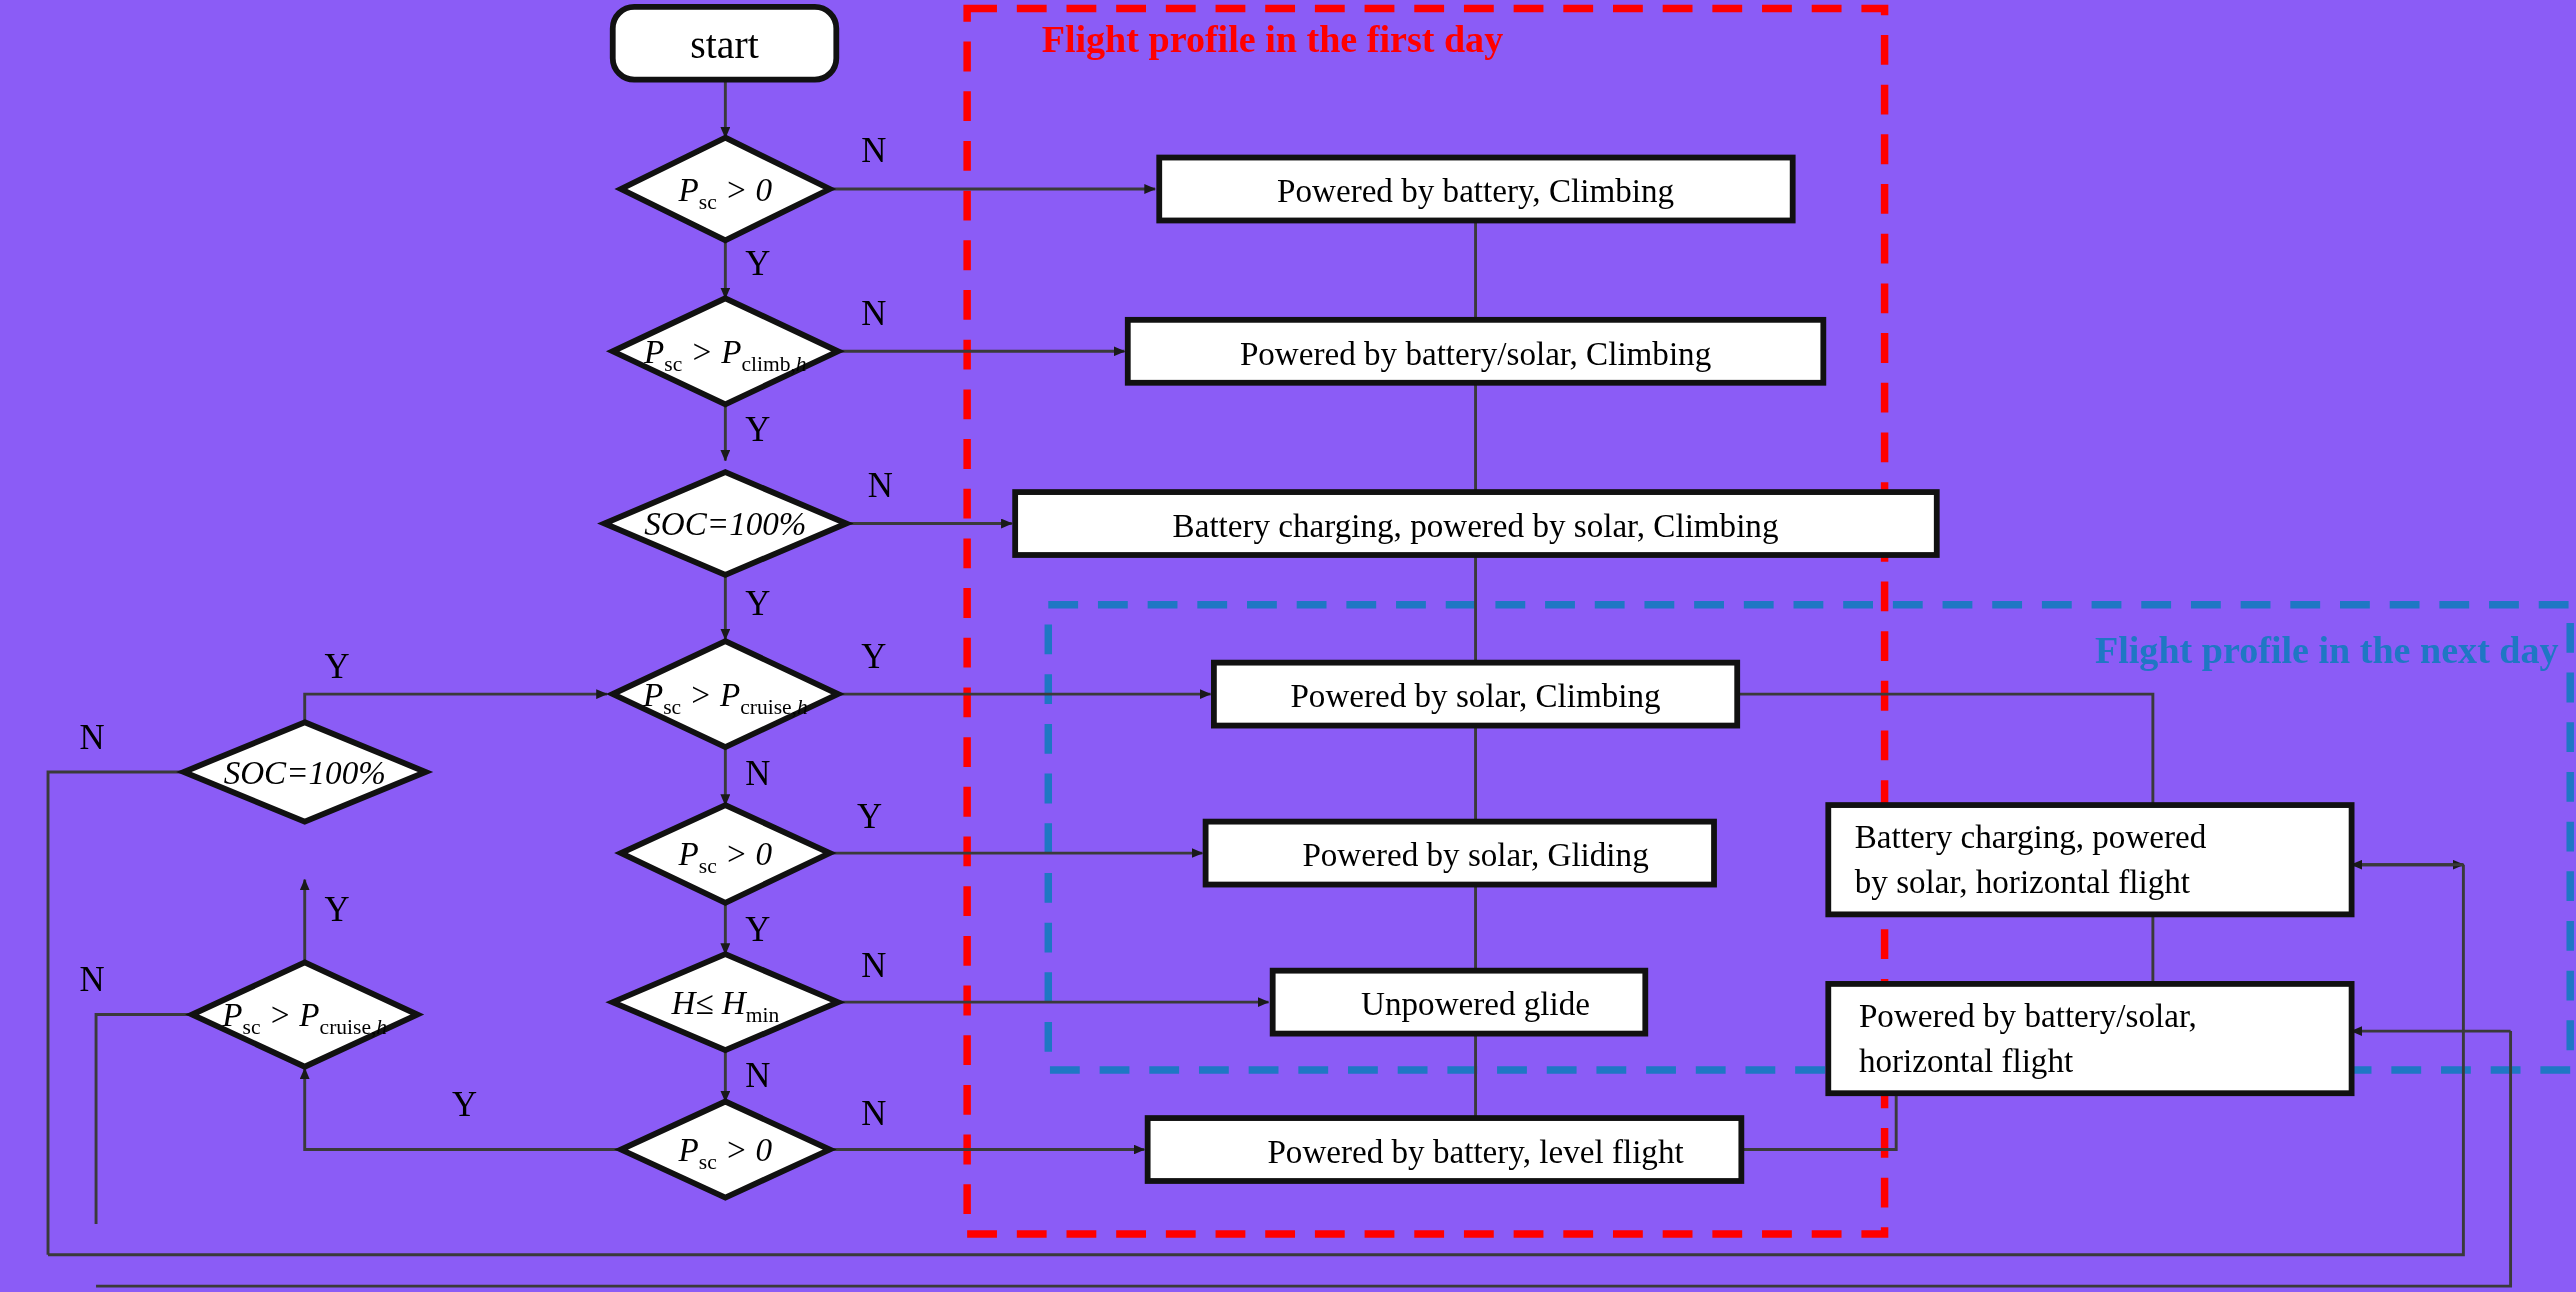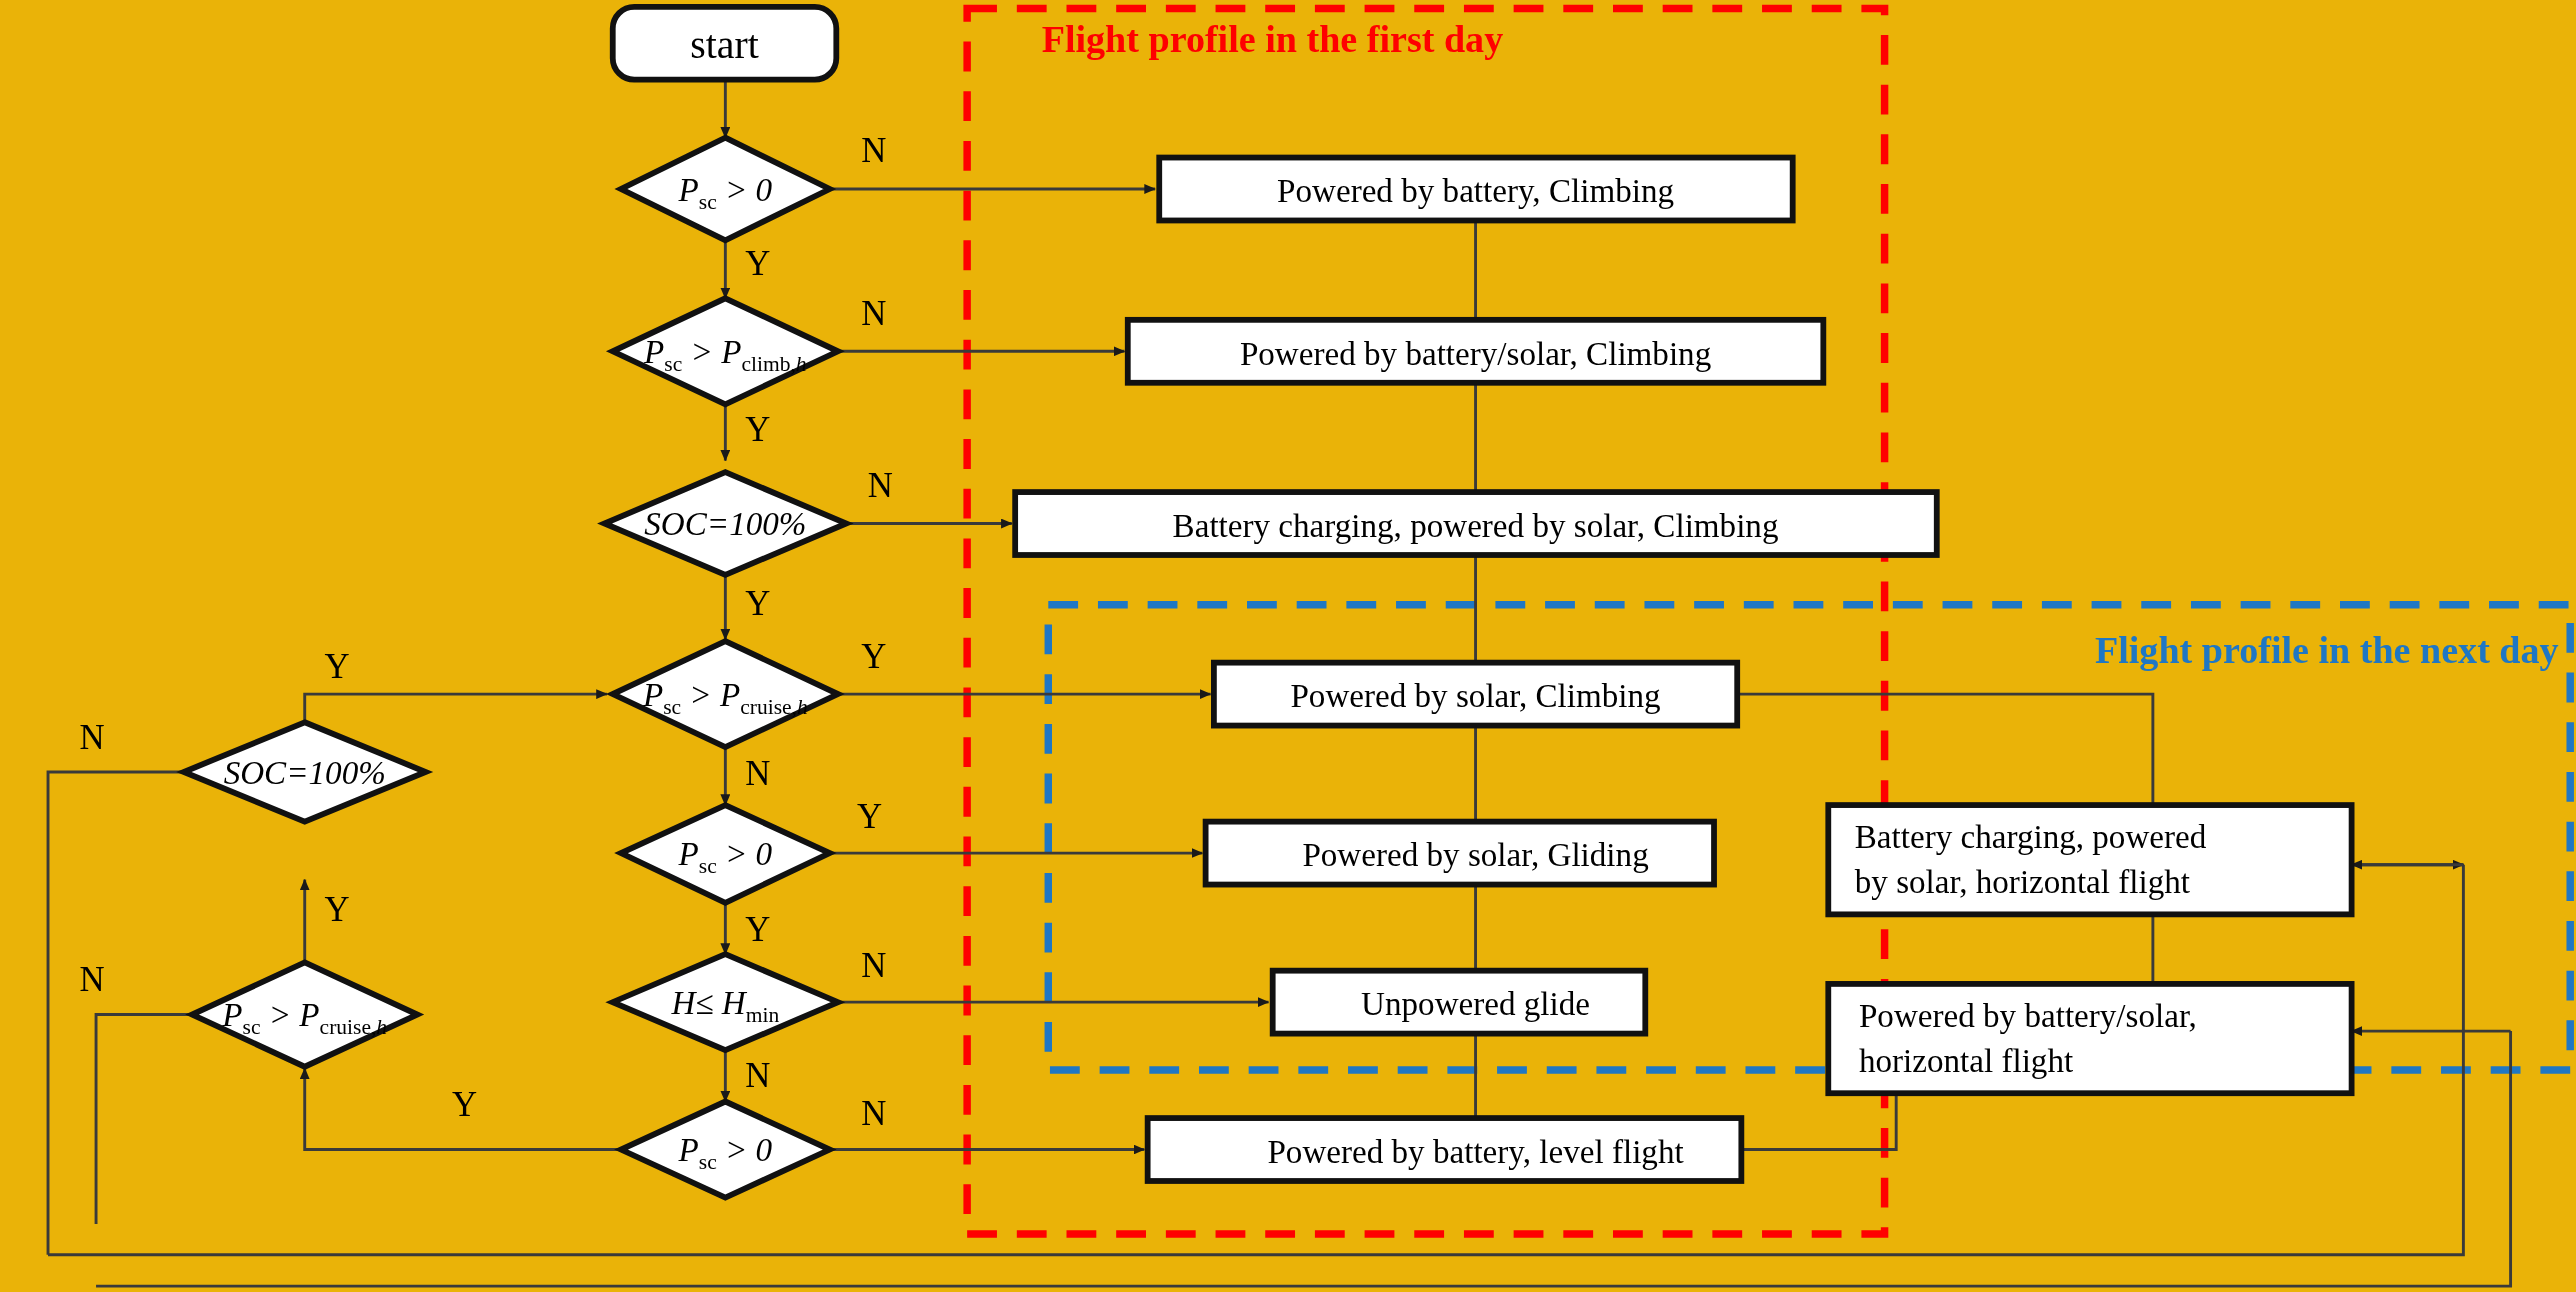--- a/index.html
+++ b/index.html
@@ -1,17 +1,17 @@
 <!DOCTYPE html>
 <html style="font-size:13.2px"><head>
 <meta charset="utf-8">
 <style>
   html,body{margin:0;padding:0;background:#ffffff;}
   body{width:2576px;height:1293px;overflow:hidden;font-family:"Liberation Serif",serif;}
-  #stage{position:relative;width:2576px;height:1293px;background:#eab308;}
+  #stage{position:relative;width:2576px;height:1293px;background:#8b5cf6;}
   svg{position:absolute;left:0;top:0;width:2576px;height:1293px;}
   .nodeText{font-family:"Liberation Serif",serif;fill:#000;}
   .boxText{font-size:40px;}
   .diaText{font-size:40px;font-style:italic;}
   .branch{font-size:42px;}
   .regionTitle{font-family:"Liberation Serif",serif;font-weight:bold;font-size:46px;}
   .sub{font-size:26px;font-style:normal;}
   .startText{font-size:48px;}
 </style>
 </head>

